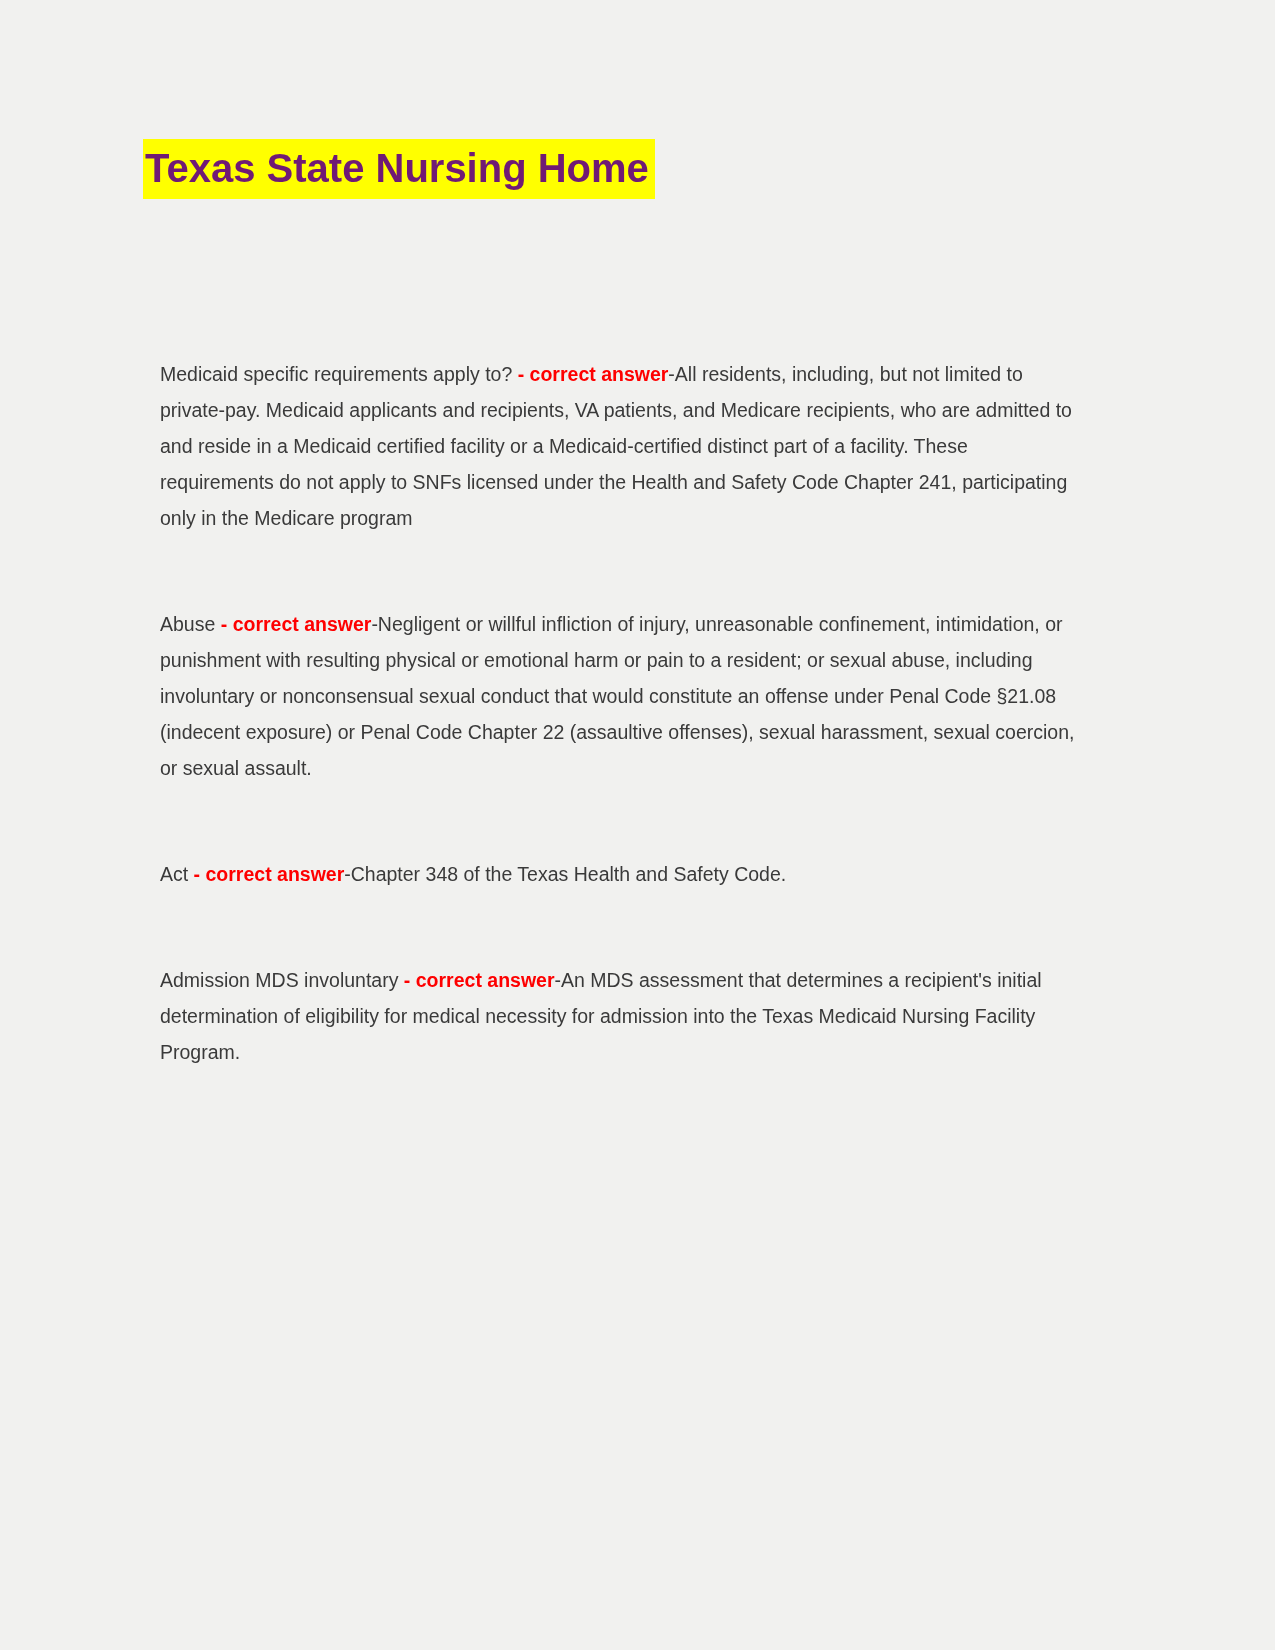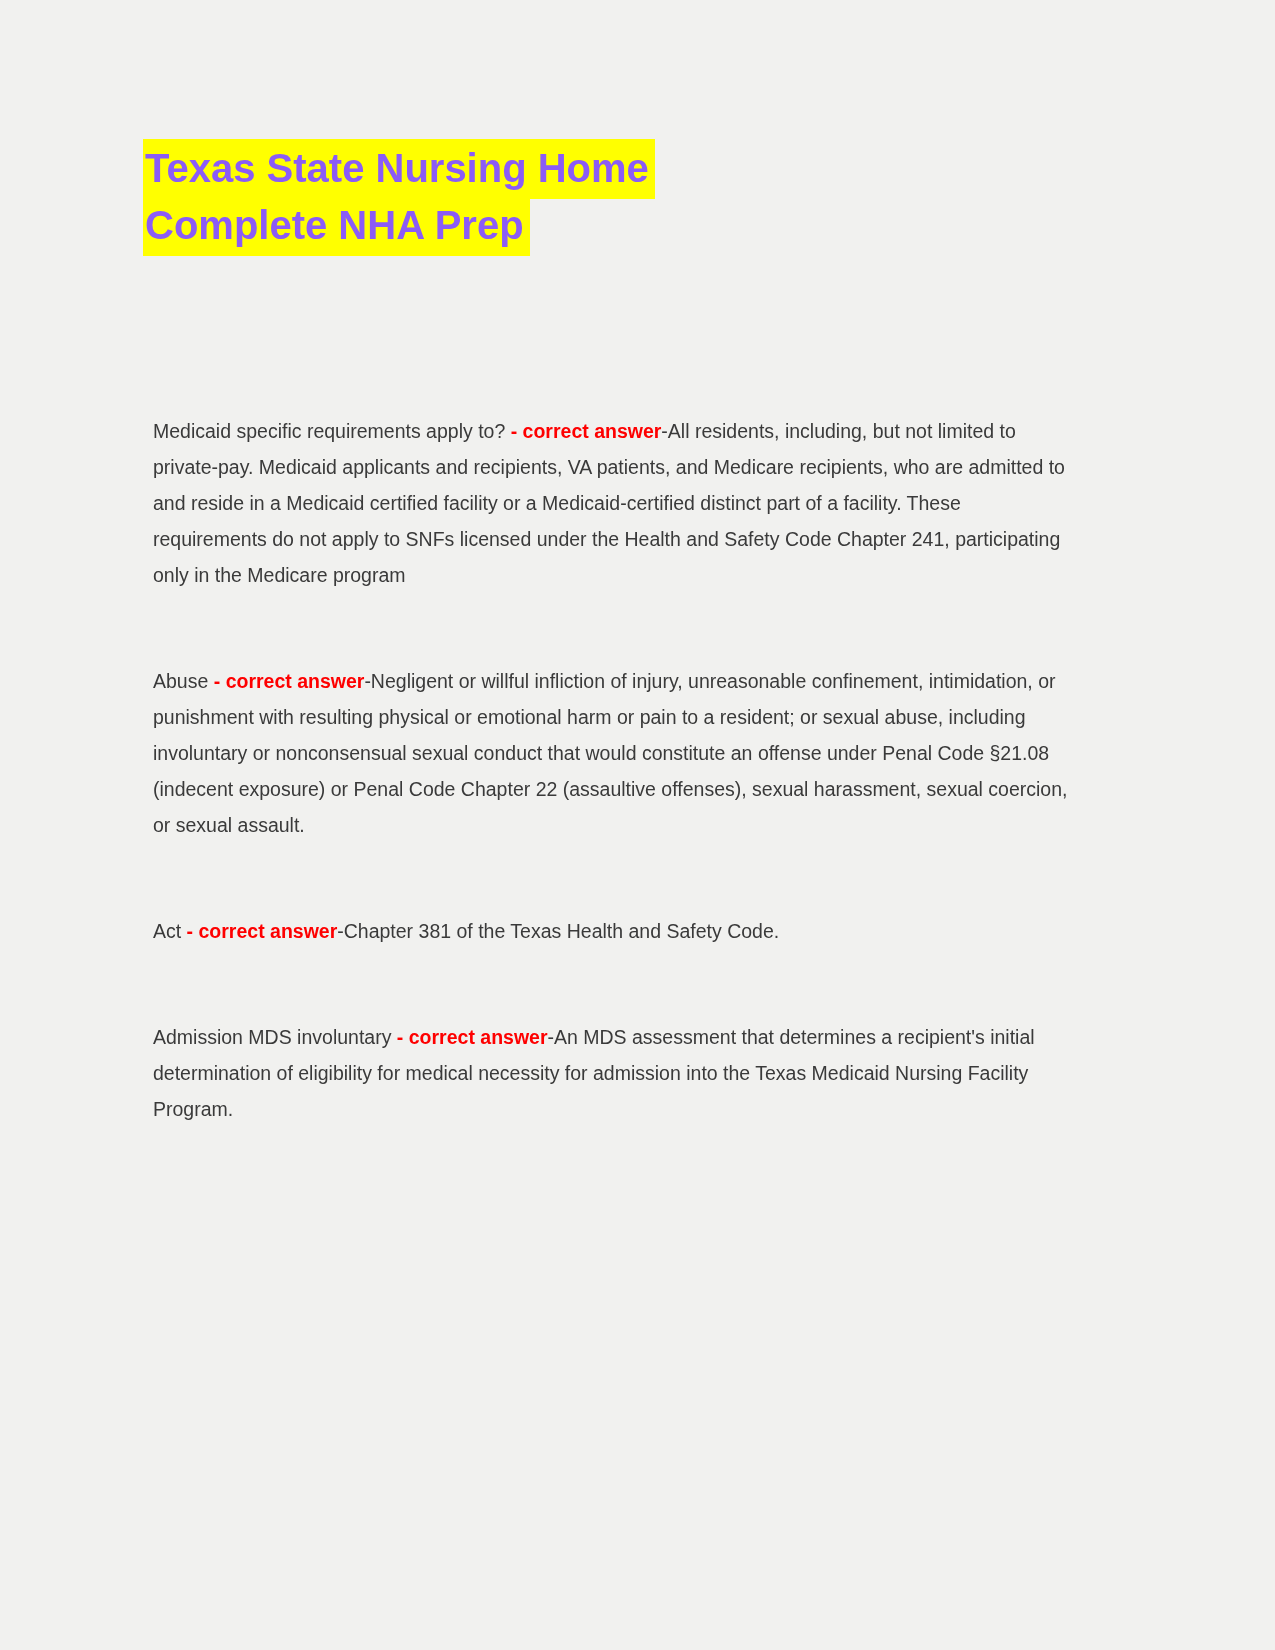--- a/index.html
+++ b/index.html
@@ -14,65 +14,64 @@
     min-height: 1650px;
     box-sizing: border-box;
     padding: 148px 195px 60px 143px;
     background: #f1f1ef;
     overflow: hidden;
   }
   .doc-title {
     margin: 0 0 168px 0;
     font-size: 40px;
     font-weight: 700;
-    color: #8b5cf6;
+    color: #701a75;
     line-height: 1.0;
   }
   .title-line {
     margin-bottom: 17px;
   }
   .title-line .hl {
     background: #ffff00;
     padding: 7px 6px 9px 2px;
     display: inline;
     box-decoration-break: clone;
     -webkit-box-decoration-break: clone;
   }
   .qa-body {
     width: 935px;
     font-size: 19.5px;
     line-height: 36px;
     color: #3a3a3a;
   }
   .qa-item {
-    margin: 0 0 70px 10px;
+    margin: 0 0 70px 17px;
   }
   .qa-item:last-child {
     margin-bottom: 0;
   }
   .marker {
     color: #fe0000;
     font-weight: 700;
   }
 </style>
 </head>
 <body>
 
 <div class="page">
 
   <h1 class="doc-title">
     <div class="title-line"><span class="hl">Texas State Nursing Home</span></div>
-    <div class="title-line"><span class="hl">Complete NHA Prep</span></div>
   </h1>
 
   <div class="qa-body">
 
     <p class="qa-item"><span>Medicaid specific requirements apply to? </span><span class="marker">- correct answer</span><span>-All residents, including, but not limited to private-pay. Medicaid applicants and recipients, VA patients, and Medicare recipients, who are admitted to and reside in a Medicaid certified facility or a Medicaid-certified distinct part of a facility. These requirements do not apply to SNFs licensed under the Health and Safety Code Chapter 241, participating only in the Medicare program</span></p>
 
     <p class="qa-item"><span>Abuse </span><span class="marker">- correct answer</span><span>-Negligent or willful infliction of injury, unreasonable confinement, intimidation, or punishment with resulting physical or emotional harm or pain to a resident; or sexual abuse, including involuntary or nonconsensual sexual conduct that would constitute an offense under Penal Code §21.08 (indecent exposure) or Penal Code Chapter 22 (assaultive offenses), sexual harassment, sexual coercion, or sexual assault.</span></p>
 
-    <p class="qa-item"><span>Act </span><span class="marker">- correct answer</span><span>-Chapter 381 of the Texas Health and Safety Code.</span></p>
+    <p class="qa-item"><span>Act </span><span class="marker">- correct answer</span><span>-Chapter 348 of the Texas Health and Safety Code.</span></p>
 
     <p class="qa-item"><span>Admission MDS involuntary </span><span class="marker">- correct answer</span><span>-An MDS assessment that determines a recipient's initial determination of eligibility for medical necessity for admission into the Texas Medicaid Nursing Facility Program.</span></p>
 
   </div>
 
 </div>
 
 </body></html>

